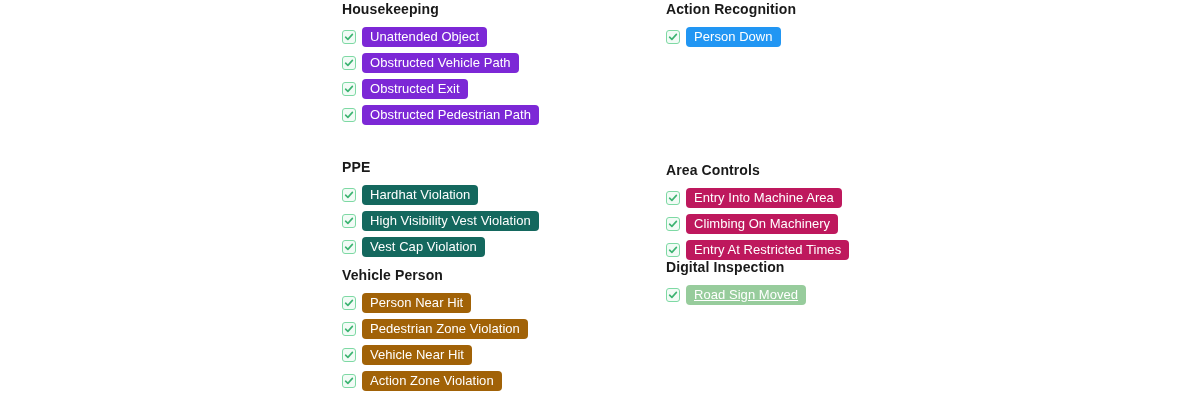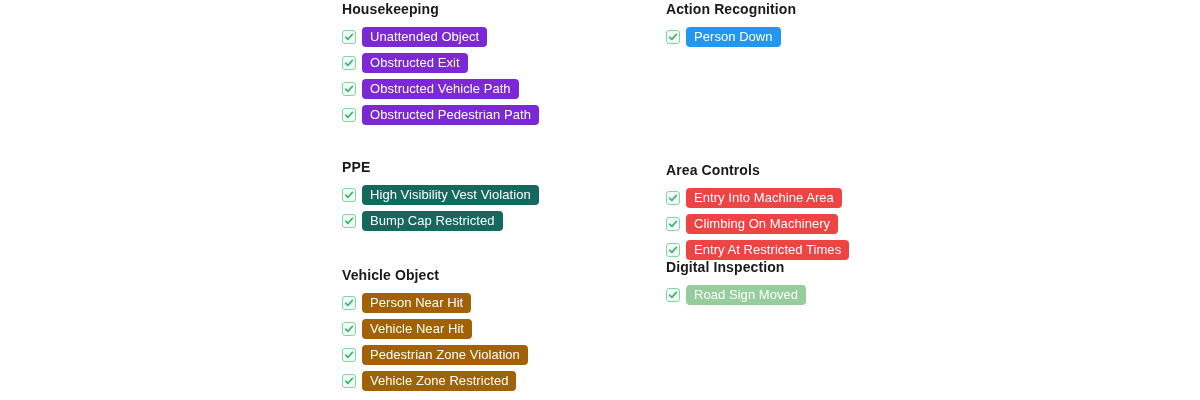--- a/index.html
+++ b/index.html
@@ -73,22 +73,22 @@
     font-size: 13px;
     color: #ffffff;
     white-space: nowrap;
     letter-spacing: 0.05px;
   }
 
   .badge.purple    { background: #7c28d6; }
   .badge.teal      { background: #14685e; }
   .badge.gold      { background: #a16207; }
   .badge.blue      { background: #2196f3; }
-  .badge.crimson   { background: #ef4444; }
-  .badge.lightgreen{ background: #97cc9c; }
+  .badge.crimson   { background: #be185d; }
+  .badge.lightgreen{ background: #97cc9c; text-decoration: underline; }
 </style>
 </head>
 <body>
 
 <div id="board">
     <div class="column left">
       <div class="group" style="top: 0px;">
         <div class="group-title">Housekeeping</div>
         <div class="items">
           <div class="item-row">
@@ -98,95 +98,103 @@
               </svg>
             </span>
             <span class="badge purple">Unattended Object</span>
           </div>
           <div class="item-row">
             <span class="checkbox" role="checkbox" aria-checked="true">
               <svg width="10" height="10" viewBox="0 0 10 10" aria-hidden="true">
                 <path d="M1.6 5.2 L3.9 7.4 L8.4 2.4" fill="none" stroke="#3cb371" stroke-width="1.6" stroke-linecap="round" stroke-linejoin="round"></path>
               </svg>
             </span>
+            <span class="badge purple">Obstructed Vehicle Path</span>
+          </div>
+          <div class="item-row">
+            <span class="checkbox" role="checkbox" aria-checked="true">
+              <svg width="10" height="10" viewBox="0 0 10 10" aria-hidden="true">
+                <path d="M1.6 5.2 L3.9 7.4 L8.4 2.4" fill="none" stroke="#3cb371" stroke-width="1.6" stroke-linecap="round" stroke-linejoin="round"></path>
+              </svg>
+            </span>
             <span class="badge purple">Obstructed Exit</span>
-          </div>
-          <div class="item-row">
-            <span class="checkbox" role="checkbox" aria-checked="true">
-              <svg width="10" height="10" viewBox="0 0 10 10" aria-hidden="true">
-                <path d="M1.6 5.2 L3.9 7.4 L8.4 2.4" fill="none" stroke="#3cb371" stroke-width="1.6" stroke-linecap="round" stroke-linejoin="round"></path>
-              </svg>
-            </span>
-            <span class="badge purple">Obstructed Vehicle Path</span>
           </div>
           <div class="item-row">
             <span class="checkbox" role="checkbox" aria-checked="true">
               <svg width="10" height="10" viewBox="0 0 10 10" aria-hidden="true">
                 <path d="M1.6 5.2 L3.9 7.4 L8.4 2.4" fill="none" stroke="#3cb371" stroke-width="1.6" stroke-linecap="round" stroke-linejoin="round"></path>
               </svg>
             </span>
             <span class="badge purple">Obstructed Pedestrian Path</span>
           </div>
         </div>
       </div>
       <div class="group" style="top: 158px;">
         <div class="group-title">PPE</div>
         <div class="items">
           <div class="item-row">
             <span class="checkbox" role="checkbox" aria-checked="true">
               <svg width="10" height="10" viewBox="0 0 10 10" aria-hidden="true">
                 <path d="M1.6 5.2 L3.9 7.4 L8.4 2.4" fill="none" stroke="#3cb371" stroke-width="1.6" stroke-linecap="round" stroke-linejoin="round"></path>
               </svg>
             </span>
+            <span class="badge teal">Hardhat Violation</span>
+          </div>
+          <div class="item-row">
+            <span class="checkbox" role="checkbox" aria-checked="true">
+              <svg width="10" height="10" viewBox="0 0 10 10" aria-hidden="true">
+                <path d="M1.6 5.2 L3.9 7.4 L8.4 2.4" fill="none" stroke="#3cb371" stroke-width="1.6" stroke-linecap="round" stroke-linejoin="round"></path>
+              </svg>
+            </span>
             <span class="badge teal">High Visibility Vest Violation</span>
           </div>
           <div class="item-row">
             <span class="checkbox" role="checkbox" aria-checked="true">
               <svg width="10" height="10" viewBox="0 0 10 10" aria-hidden="true">
                 <path d="M1.6 5.2 L3.9 7.4 L8.4 2.4" fill="none" stroke="#3cb371" stroke-width="1.6" stroke-linecap="round" stroke-linejoin="round"></path>
               </svg>
             </span>
-            <span class="badge teal">Bump Cap Restricted</span>
+            <span class="badge teal">Vest Cap Violation</span>
           </div>
         </div>
       </div>
       <div class="group" style="top: 266px;">
-        <div class="group-title">Vehicle Object</div>
+        <div class="group-title">Vehicle Person</div>
         <div class="items">
           <div class="item-row">
             <span class="checkbox" role="checkbox" aria-checked="true">
               <svg width="10" height="10" viewBox="0 0 10 10" aria-hidden="true">
                 <path d="M1.6 5.2 L3.9 7.4 L8.4 2.4" fill="none" stroke="#3cb371" stroke-width="1.6" stroke-linecap="round" stroke-linejoin="round"></path>
               </svg>
             </span>
             <span class="badge gold">Person Near Hit</span>
           </div>
           <div class="item-row">
             <span class="checkbox" role="checkbox" aria-checked="true">
               <svg width="10" height="10" viewBox="0 0 10 10" aria-hidden="true">
                 <path d="M1.6 5.2 L3.9 7.4 L8.4 2.4" fill="none" stroke="#3cb371" stroke-width="1.6" stroke-linecap="round" stroke-linejoin="round"></path>
               </svg>
             </span>
+            <span class="badge gold">Pedestrian Zone Violation</span>
+          </div>
+          <div class="item-row">
+            <span class="checkbox" role="checkbox" aria-checked="true">
+              <svg width="10" height="10" viewBox="0 0 10 10" aria-hidden="true">
+                <path d="M1.6 5.2 L3.9 7.4 L8.4 2.4" fill="none" stroke="#3cb371" stroke-width="1.6" stroke-linecap="round" stroke-linejoin="round"></path>
+              </svg>
+            </span>
             <span class="badge gold">Vehicle Near Hit</span>
           </div>
           <div class="item-row">
             <span class="checkbox" role="checkbox" aria-checked="true">
               <svg width="10" height="10" viewBox="0 0 10 10" aria-hidden="true">
                 <path d="M1.6 5.2 L3.9 7.4 L8.4 2.4" fill="none" stroke="#3cb371" stroke-width="1.6" stroke-linecap="round" stroke-linejoin="round"></path>
               </svg>
             </span>
-            <span class="badge gold">Pedestrian Zone Violation</span>
-          </div>
-          <div class="item-row">
-            <span class="checkbox" role="checkbox" aria-checked="true">
-              <svg width="10" height="10" viewBox="0 0 10 10" aria-hidden="true">
-                <path d="M1.6 5.2 L3.9 7.4 L8.4 2.4" fill="none" stroke="#3cb371" stroke-width="1.6" stroke-linecap="round" stroke-linejoin="round"></path>
-              </svg>
-            </span>
-            <span class="badge gold">Vehicle Zone Restricted</span>
+            <span class="badge gold">Action Zone Violation</span>
           </div>
         </div>
       </div>
     </div>
     <div class="column right">
       <div class="group" style="top: 0px;">
         <div class="group-title">Action Recognition</div>
         <div class="items">
           <div class="item-row">
             <span class="checkbox" role="checkbox" aria-checked="true">

